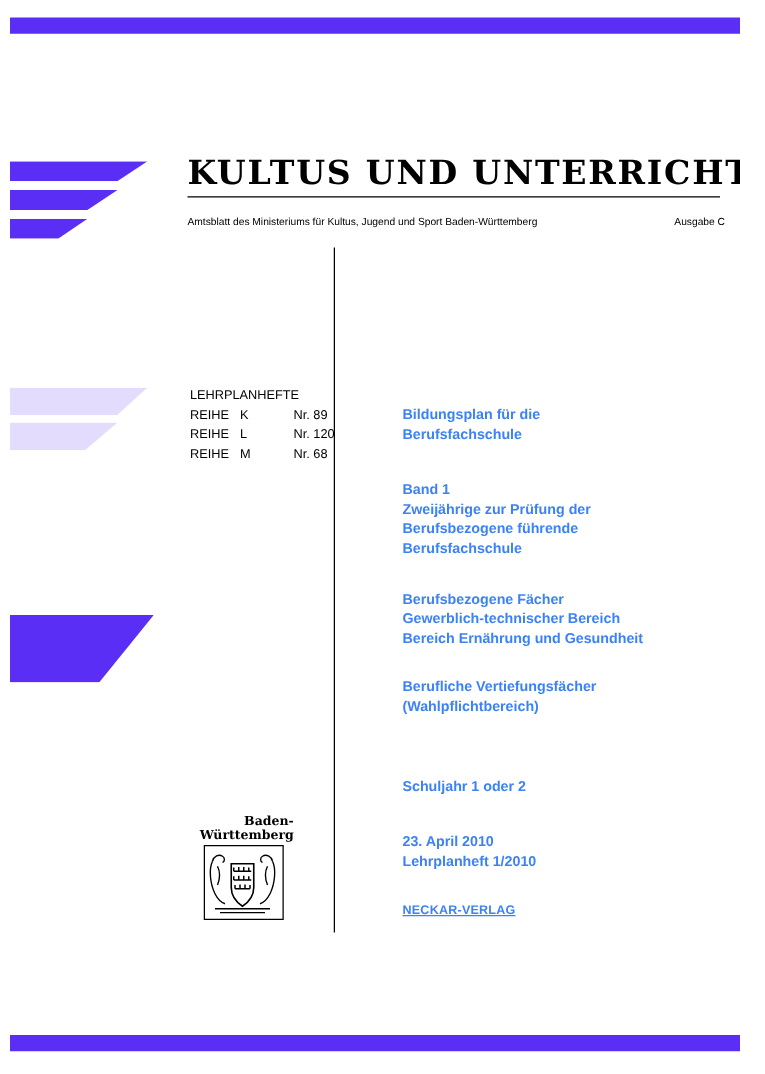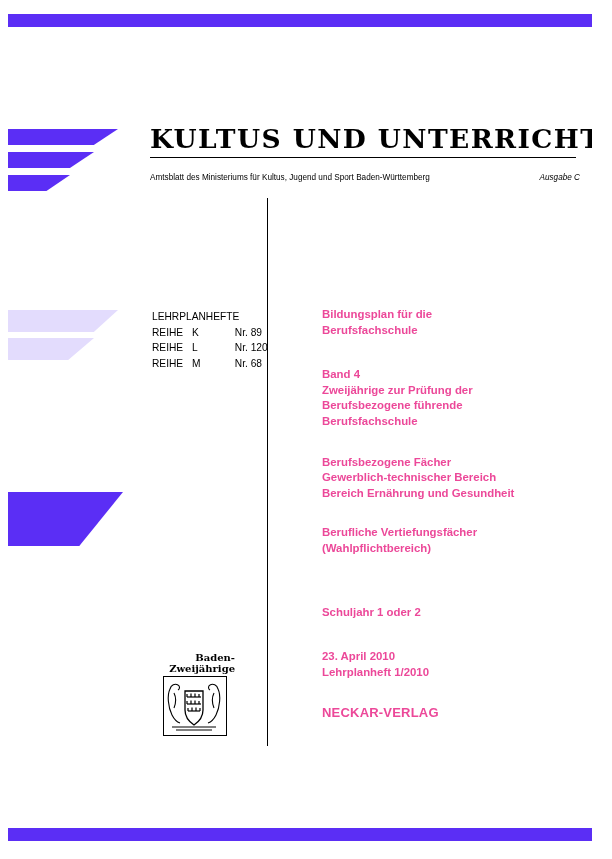--- a/index.html
+++ b/index.html
@@ -71,21 +71,20 @@
     color: #000000;
     white-space: nowrap;
   }
   .masthead-edition {
     position: absolute;
     right: 0;
     top: 0;
     font-size: 8.2px;
     color: #000000;
     white-space: nowrap;
-    font-style: italic;
   }
 
   
   .chev {
     position: absolute;
   }
   .chev-dark {
     background: #5b2ef5;
   }
   .chev-light {
@@ -116,40 +115,41 @@
     white-space: nowrap;
   }
   .lph-row span.lbl { display: inline-block; }
   .lph-reihe-letter { display: inline-block; width: 12px; }
   .lph-nr { display: inline-block; width: 24px; margin-left: 28px; }
 
   
   .content {
     position: absolute;
     left: 322px;
-    top: 307px;
+    top: 325px;
     width: 256px;
-    color: #ec4899;
+    color: #3b82f6;
   }
   .blk {
     font-size: 11.4px;
     font-weight: bold;
     line-height: 15.6px;
   }
   .gap-1 { height: 29px; }
   .gap-2 { height: 25px; }
   .gap-3 { height: 24px; }
   .gap-4 { height: 24px; }
   .gap-5 { height: 24px; }
   .gap-6 { height: 29px; }
   .publisher {
-    font-size: 13px;
+    font-size: 10px;
     font-weight: bold;
     margin-top: 25px;
     letter-spacing: 0.2px;
+    text-decoration: underline;
   }
 
   
   .arms {
     position: absolute;
     left: 155px;
     top: 652px;
     width: 80px;
     text-align: right;
   }
@@ -221,21 +221,21 @@
   <div class="content">
 
     <div class="blk">
       <div>Bildungsplan für die</div>
       <div>Berufsfachschule</div>
     </div>
 
     <div class="gap-1"></div>
 
     <div class="blk">
-      <div>Band 4</div>
+      <div>Band 1</div>
       <div>Zweijährige zur Prüfung der</div>
       <div>Berufsbezogene führende</div>
       <div>Berufsfachschule</div>
     </div>
 
     <div class="gap-2"></div>
 
     <div class="blk">
       <div>Berufsbezogene Fächer</div>
       <div>Gewerblich-technischer Bereich</div>
@@ -263,21 +263,21 @@
     <div class="blk">
       <div>23. April 2010</div>
       <div>Lehrplanheft 1/2010</div>
     </div>
 
     <div class="publisher">NECKAR-VERLAG</div>
   </div>
 
   <div class="arms">
     <div class="arms-title">Baden-</div>
-    <div class="arms-title">Zweijährige</div>
+    <div class="arms-title">Württemberg</div>
     <div class="arms-box">
       <svg class="arms-svg" width="60" height="56" viewBox="0 0 60 56">
 
         <g fill="none" stroke="#000" stroke-width="1.1">
           <path d="M6 12 C3 18 4 30 8 38 C10 42 13 45 16 46"></path>
           <path d="M54 12 C57 18 56 30 52 38 C50 42 47 45 44 46"></path>
           <path d="M6 12 C7 8 11 6 14 8 C16 9 16 12 14 13"></path>
           <path d="M54 12 C53 8 49 6 46 8 C44 9 44 12 46 13"></path>
           <path d="M10 16 C12 20 12 26 10 31"></path>
           <path d="M50 16 C48 20 48 26 50 31"></path>

